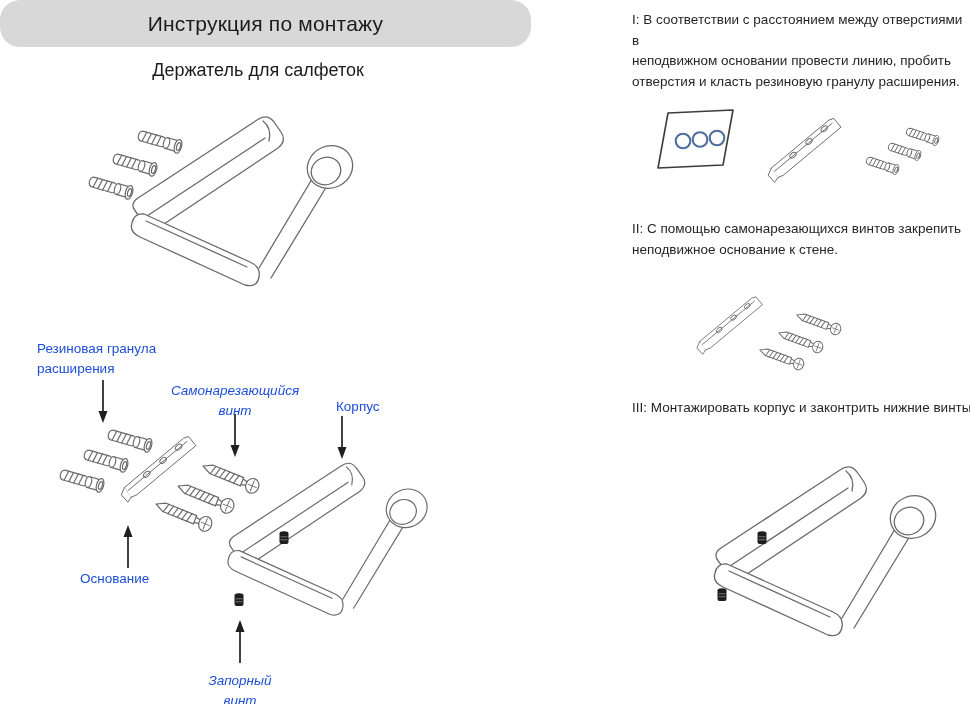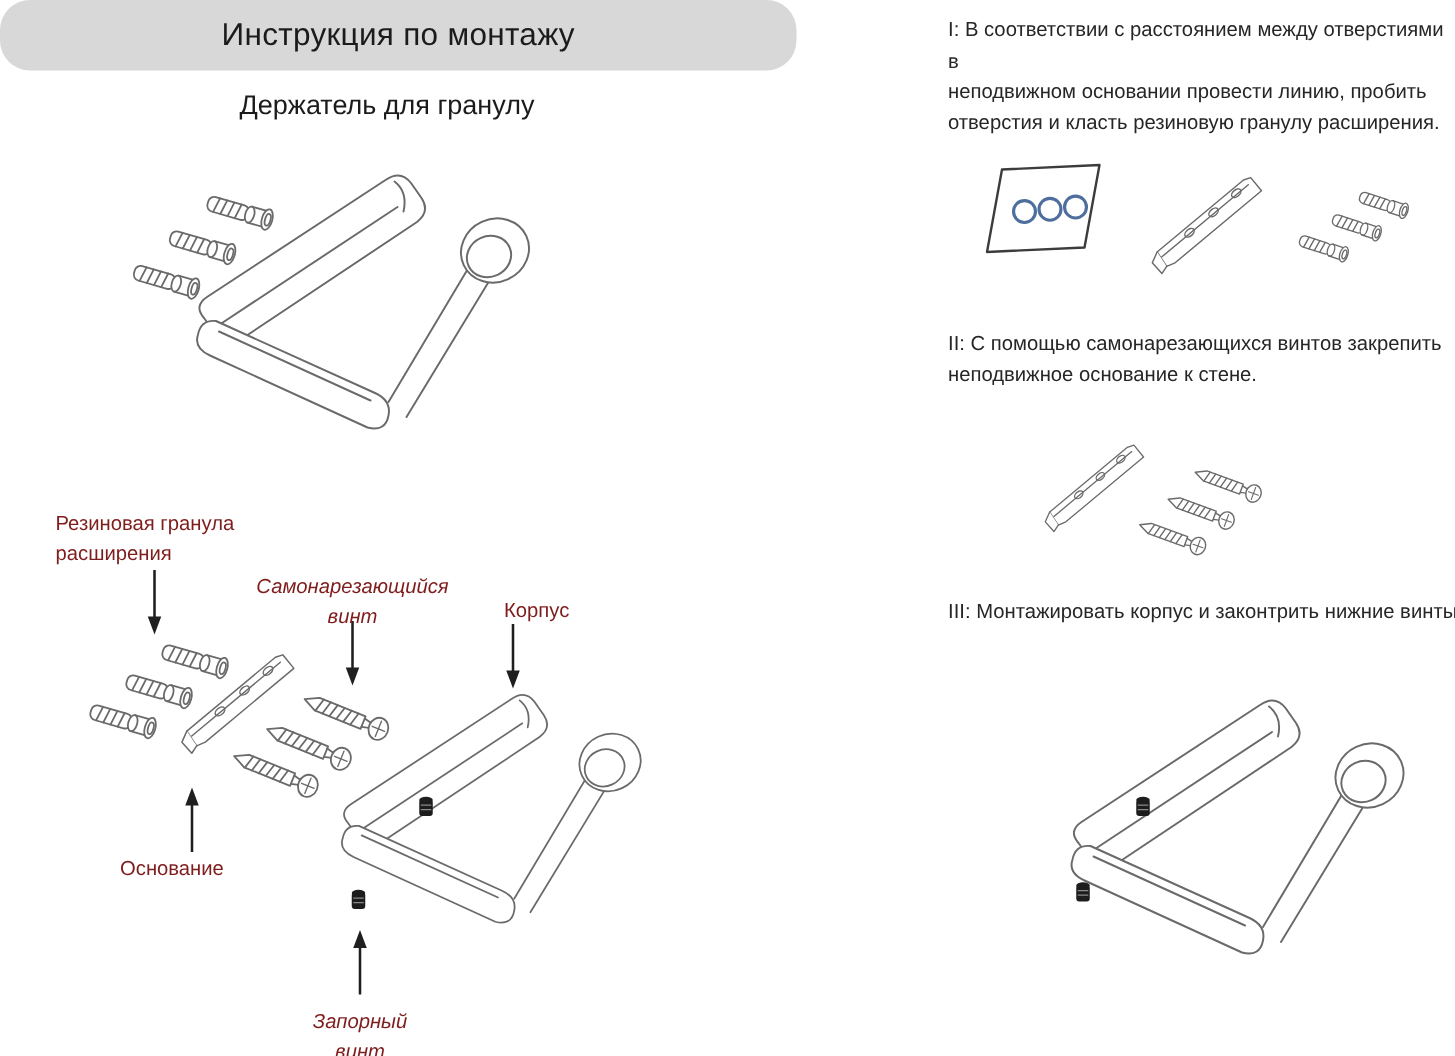--- a/index.html
+++ b/index.html
@@ -16,21 +16,21 @@
   .title{font-size:21px;color:#1b1b1b;letter-spacing:.2px;}
   .subtitle{
     left:0;top:60px;width:516px;text-align:center;
     font-size:18px;color:#1b1b1b;
   }
   .step{
     width:340px;font-size:13.5px;line-height:1.52;
     white-space:pre-line;color:#262626;
   }
   .lbl{
-    font-size:13.5px;line-height:1.45;white-space:pre-line;color:#7f1d1d;
+    font-size:13.5px;line-height:1.45;white-space:pre-line;color:#1d4ed8;
   }
   .lbl.center{text-align:center;font-style:italic;}
   svg{display:block;}
 </style>
 </head>
 <body>
 
 <svg width="0" height="0" style="position:absolute" aria-hidden="true">
   <defs>
 
@@ -87,21 +87,21 @@
     <g id="arrowDown">
       <path stroke="#1f1f1f" stroke-width="1.7" d="M 0,0 L 0,33"></path>
       <polygon fill="#1f1f1f" points="-4.5,31 4.5,31 0,43"></polygon>
     </g>
   </defs>
 </svg>
 
 <div class="abs banner">
   <span class="title">Инструкция по монтажу</span>
 </div>
-<div class="abs subtitle">Держатель для гранулу</div>
+<div class="abs subtitle">Держатель для салфеток</div>
 
 <svg class="abs" style="left:55px;top:95px" width="350" height="212" viewBox="0 0 350 212">
   <use href="#holder" transform="translate(62,5)"></use>
   <use href="#anchor" transform="translate(85,28) rotate(16)"></use>
   <use href="#anchor" transform="translate(60,51) rotate(16)"></use>
   <use href="#anchor" transform="translate(36,74) rotate(16)"></use>
 </svg>
 
 <svg class="abs" style="left:30px;top:330px" width="570" height="374" viewBox="0 0 570 374">
   <use href="#arrowDown" transform="translate(73,50)"></use>

